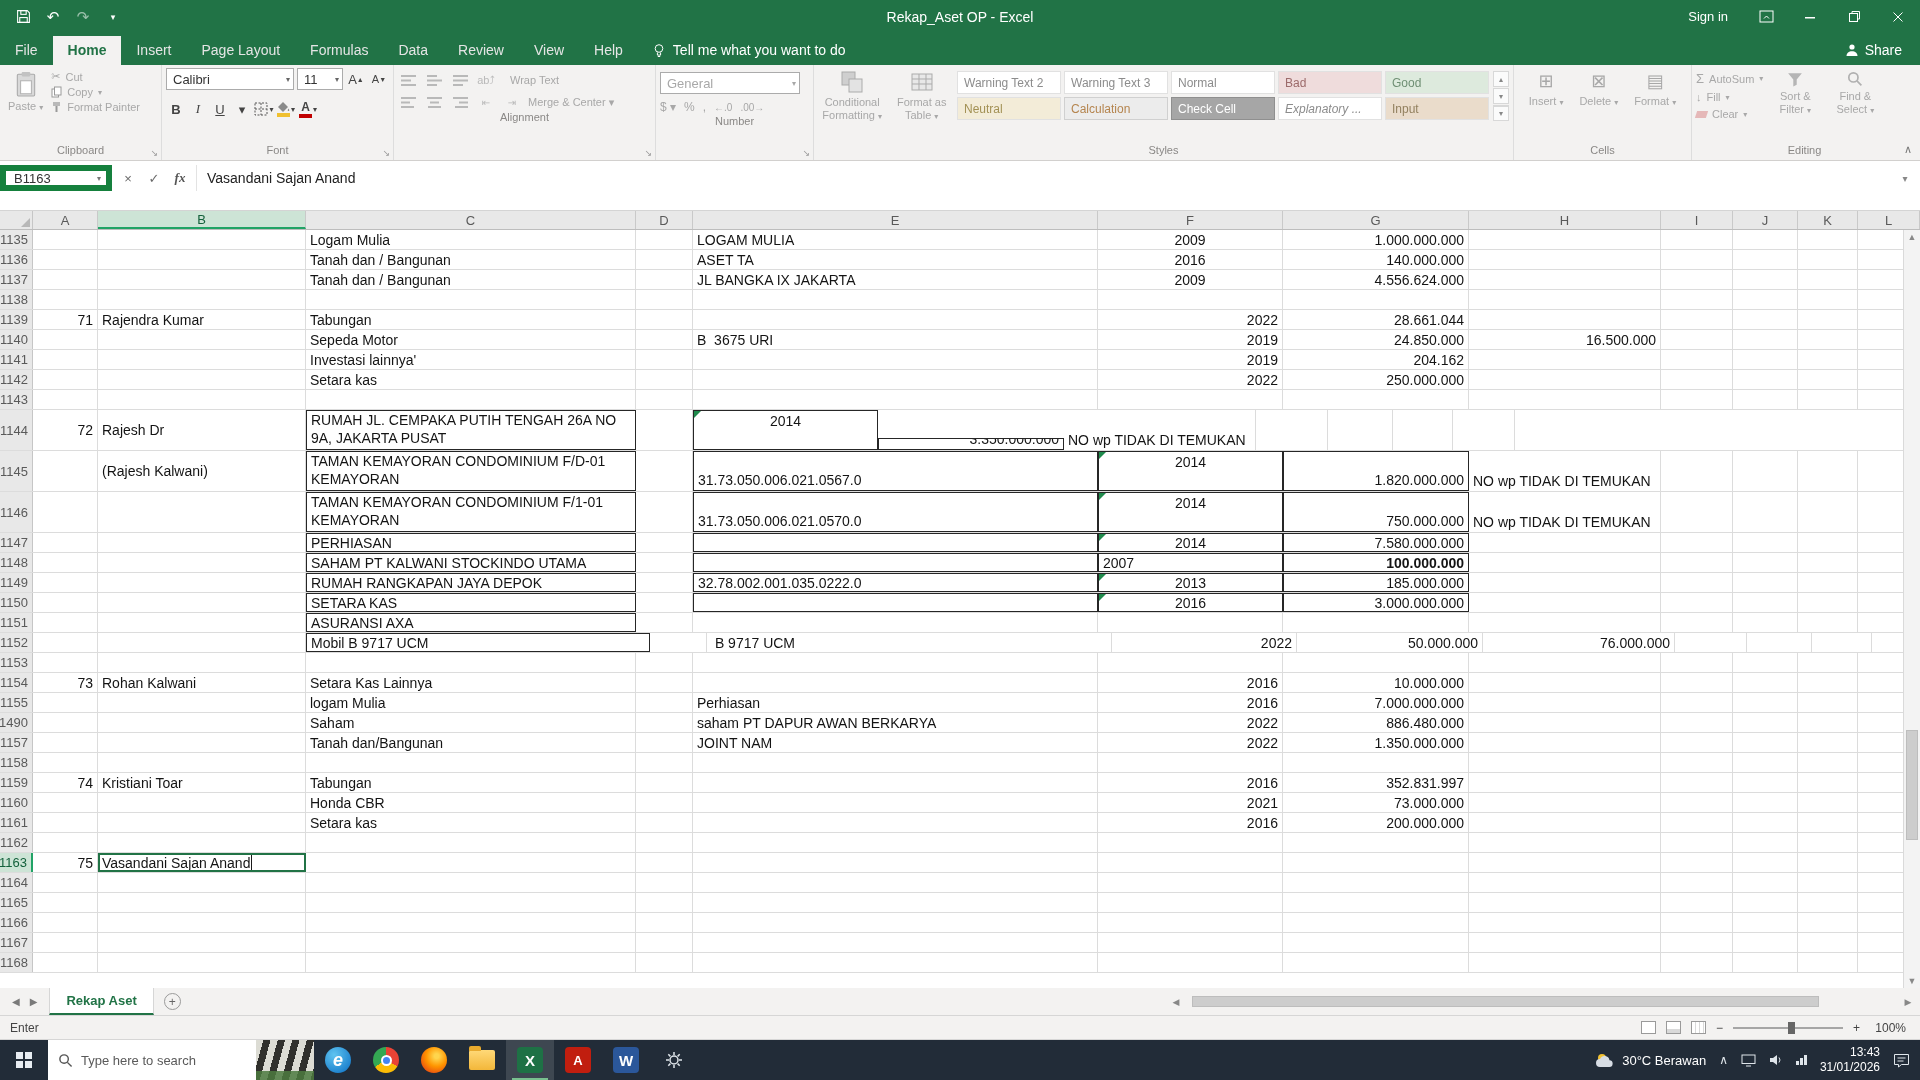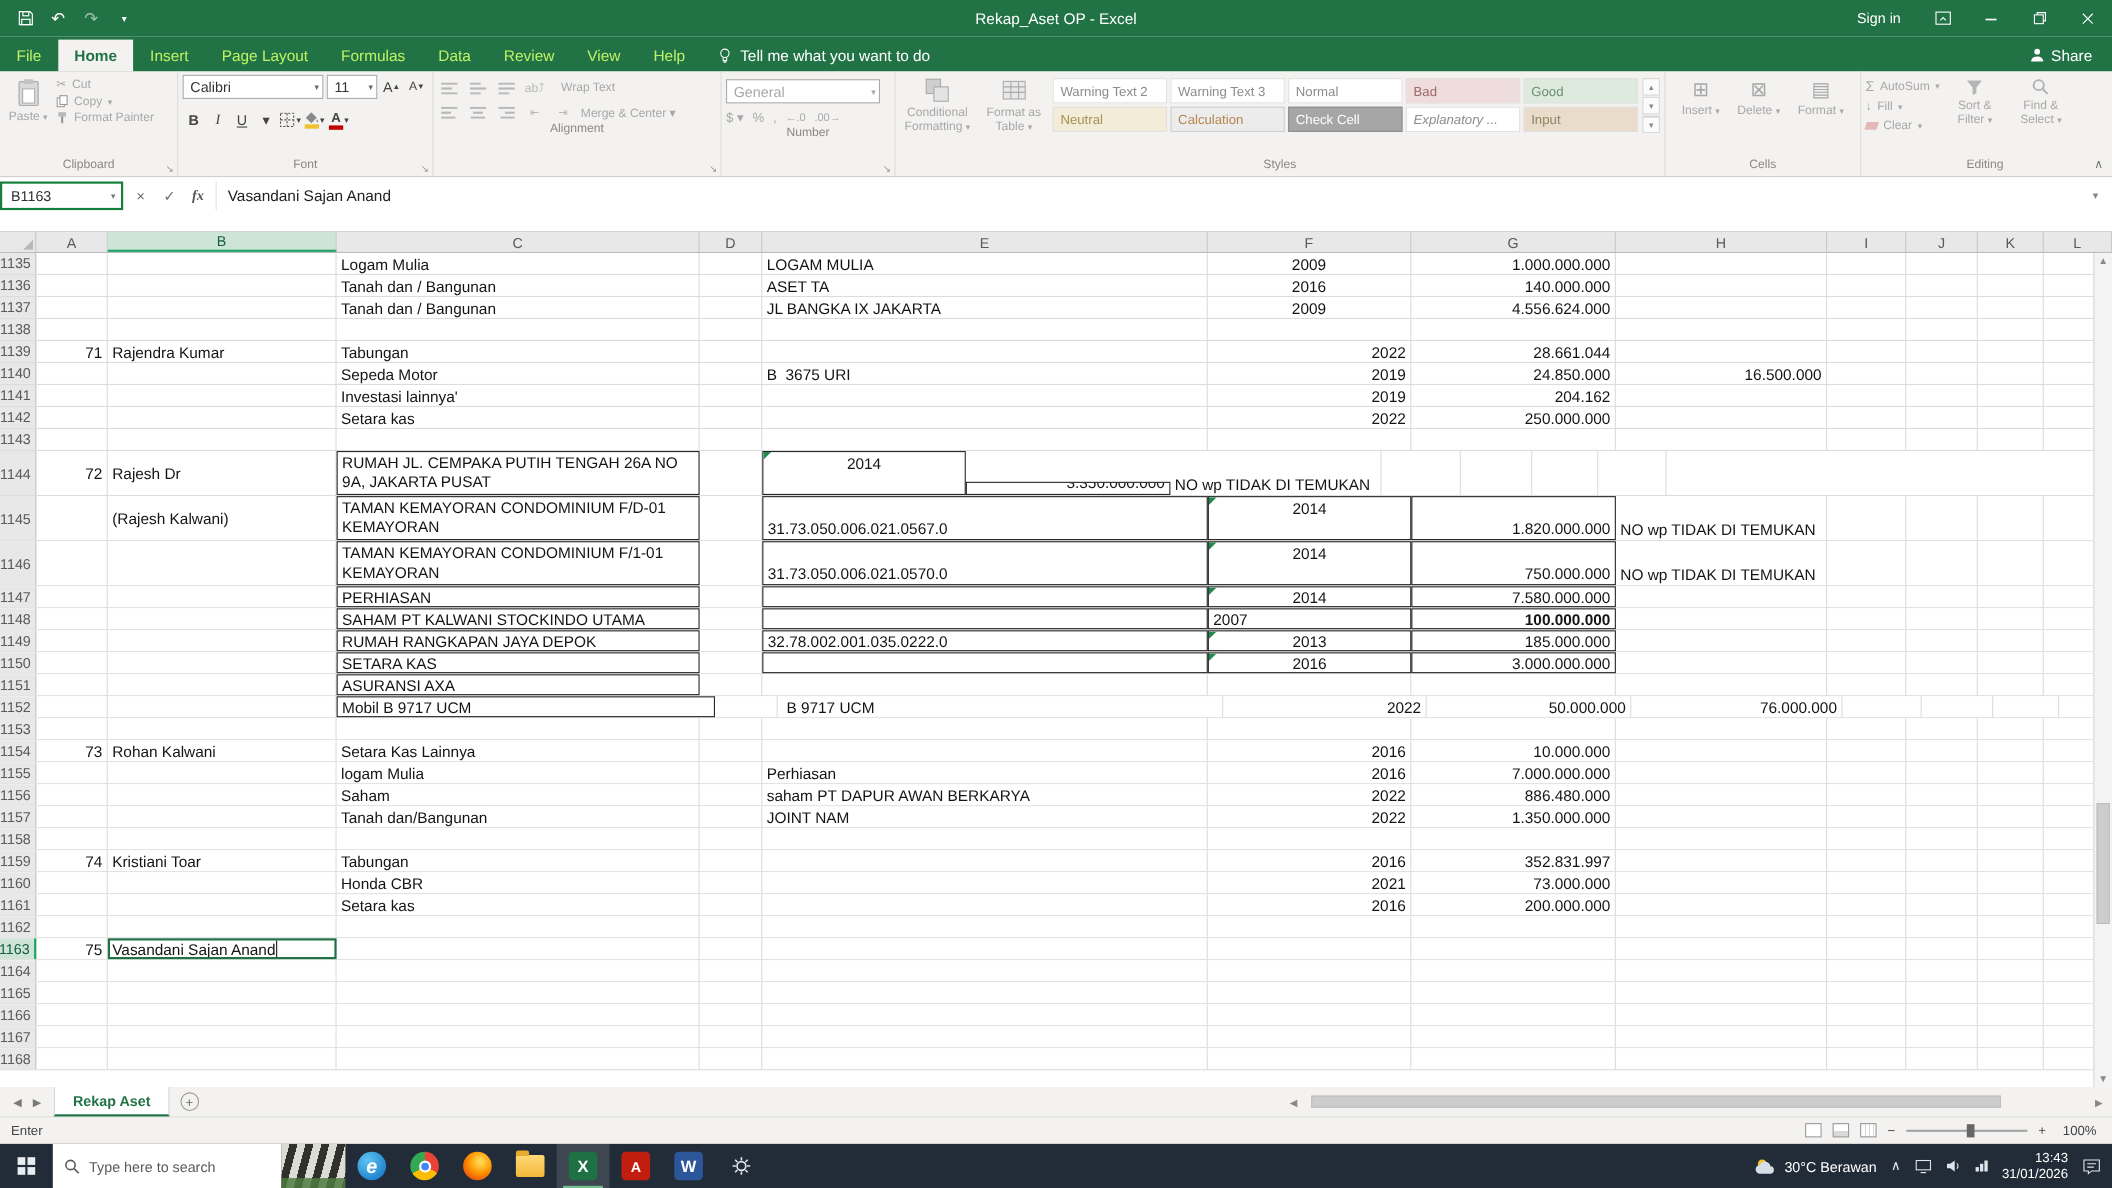--- a/index.html
+++ b/index.html
@@ -12,21 +12,21 @@
   .qat{display:flex;align-items:center;gap:4px;padding-left:10px;z-index:2}
   .qat-btn{width:26px;height:26px;display:flex;align-items:center;justify-content:center;font-size:15px;color:#fff;cursor:default}
   .qat-btn.dim{opacity:.55}
   .tb-title{position:absolute;left:0;right:0;text-align:center;font-size:14px;color:#fff}
   .tb-right{margin-left:auto;display:flex;align-items:center;height:100%;z-index:2}
   .signin{font-size:13px;padding:0 16px}
   .winbtn{width:44px;height:33px;display:flex;align-items:center;justify-content:center}
 
   
   .tabrow{height:32px;background:#217346;display:flex;align-items:flex-end;flex:0 0 auto}
-  .rtab{padding:6px 15px 7px;font-size:14px;color:#bef264;white-space:nowrap}
+  .rtab{padding:6px 15px 7px;font-size:14px;color:#e5e5e5;white-space:nowrap}
   .rtab.active{background:#f3f2f1;color:#217346;font-weight:bold}
   .tellme{display:flex;align-items:center;gap:7px;color:#fff;font-size:14px;padding:0 14px 7px;white-space:nowrap}
   .share{margin-left:auto;display:flex;align-items:center;gap:6px;color:#fff;font-size:14px;padding:0 18px 7px}
 
   
   .ribbon{height:96px;background:#f3f2f1;border-bottom:1px solid #d2d0ce;display:flex;position:relative;flex:0 0 auto}
   .rgroup{position:relative;border-right:1px solid #ddd;display:flex;flex-direction:column;padding:3px 4px 0}
   .gcontent{flex:1;display:flex;align-items:flex-start;gap:4px}
   .glabel{height:17px;font-size:11px;color:#8a8886;text-align:center;line-height:15px}
   .launcher{position:absolute;right:3px;bottom:2px;font-size:9px;color:#9a9a9a}
@@ -60,21 +60,21 @@
   .g-check{background:#a6a6a6;color:#fff;border-color:#8f8f8f}
   .g-expl{font-style:italic}
   .g-input{background:#eadccb;color:#92805f}
   .galscroll{display:flex;flex-direction:column;gap:1px;padding-top:3px}
   .galscroll span{width:16px;height:16px;border:1px solid #d8d8d8;background:#fbfbfb;display:flex;align-items:center;justify-content:center;font-size:8px;color:#888}
   .collapse{position:absolute;right:8px;bottom:4px;font-size:11px;color:#777}
 
   
   .fbar{height:50px;background:#fff;border-bottom:1px solid #d4d4d4;flex:0 0 auto;padding-top:4px}
   .frow{height:26px;display:flex;align-items:stretch}
-  .namebox{width:112px;border:2px solid #15803d;display:flex;align-items:center;font-size:13px;color:#333;padding-left:8px}
+  .namebox{width:112px;border:6px solid #15803d;display:flex;align-items:center;font-size:13px;color:#333;padding-left:8px}
   .namebox .dd{margin-left:auto;font-size:8px;color:#777;padding-right:5px}
   .fbtns{display:flex;align-items:center;gap:2px;border-right:1px solid #e3e3e3;padding:0 4px}
   .fico{width:24px;height:22px;display:flex;align-items:center;justify-content:center;font-size:13px;color:#6a6a6a}
   .fx{font-style:italic;font-family:"Liberation Serif",serif;font-weight:bold;color:#555}
   .fval{flex:1;display:flex;align-items:center;font-size:14px;color:#222;padding-left:10px;white-space:pre}
   .fexp{width:30px;display:flex;align-items:center;justify-content:center;color:#888;font-size:10px}
 
   
   .grid{flex:1;min-height:0;position:relative;background:#fff}
   .ghead{display:flex;height:19px;background:#e8e8e8;border-bottom:1px solid #bdbdbd}
@@ -844,21 +844,21 @@
           <div class="cell" style="width: 405px;"><span>Perhiasan</span></div>
           <div class="cell ar" style="width: 185px;"><span>2016</span></div>
           <div class="cell ar" style="width: 186px;"><span>7.000.000.000</span></div>
           <div class="cell" style="width: 192px;"></div>
           <div class="cell" style="width: 72px;"></div>
           <div class="cell" style="width: 65px;"></div>
           <div class="cell" style="width: 60px;"></div>
           <div class="cell" style="width: 62px;"></div>
         </div>
         <div class="grow">
-          <div class="row-h">1156</div>
+          <div class="row-h">1490</div>
           <div class="cell" style="width: 65px;"></div>
           <div class="cell" style="width: 208px;"></div>
           <div class="cell" style="width: 330px;"><span>Saham</span></div>
           <div class="cell" style="width: 57px;"></div>
           <div class="cell" style="width: 405px;"><span>saham PT DAPUR AWAN BERKARYA</span></div>
           <div class="cell ar" style="width: 185px;"><span>2022</span></div>
           <div class="cell ar" style="width: 186px;"><span>886.480.000</span></div>
           <div class="cell" style="width: 192px;"></div>
           <div class="cell" style="width: 72px;"></div>
           <div class="cell" style="width: 65px;"></div>

